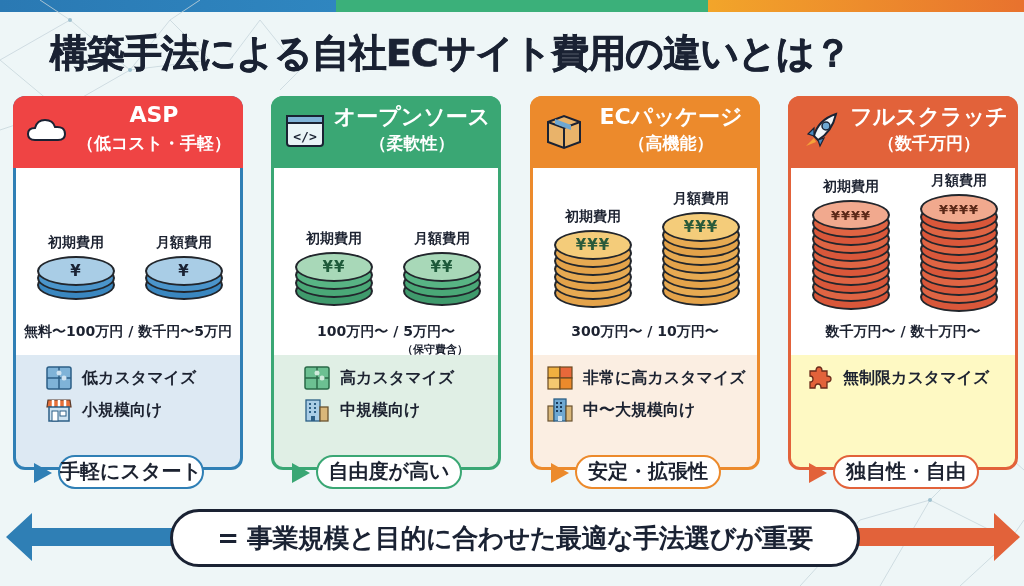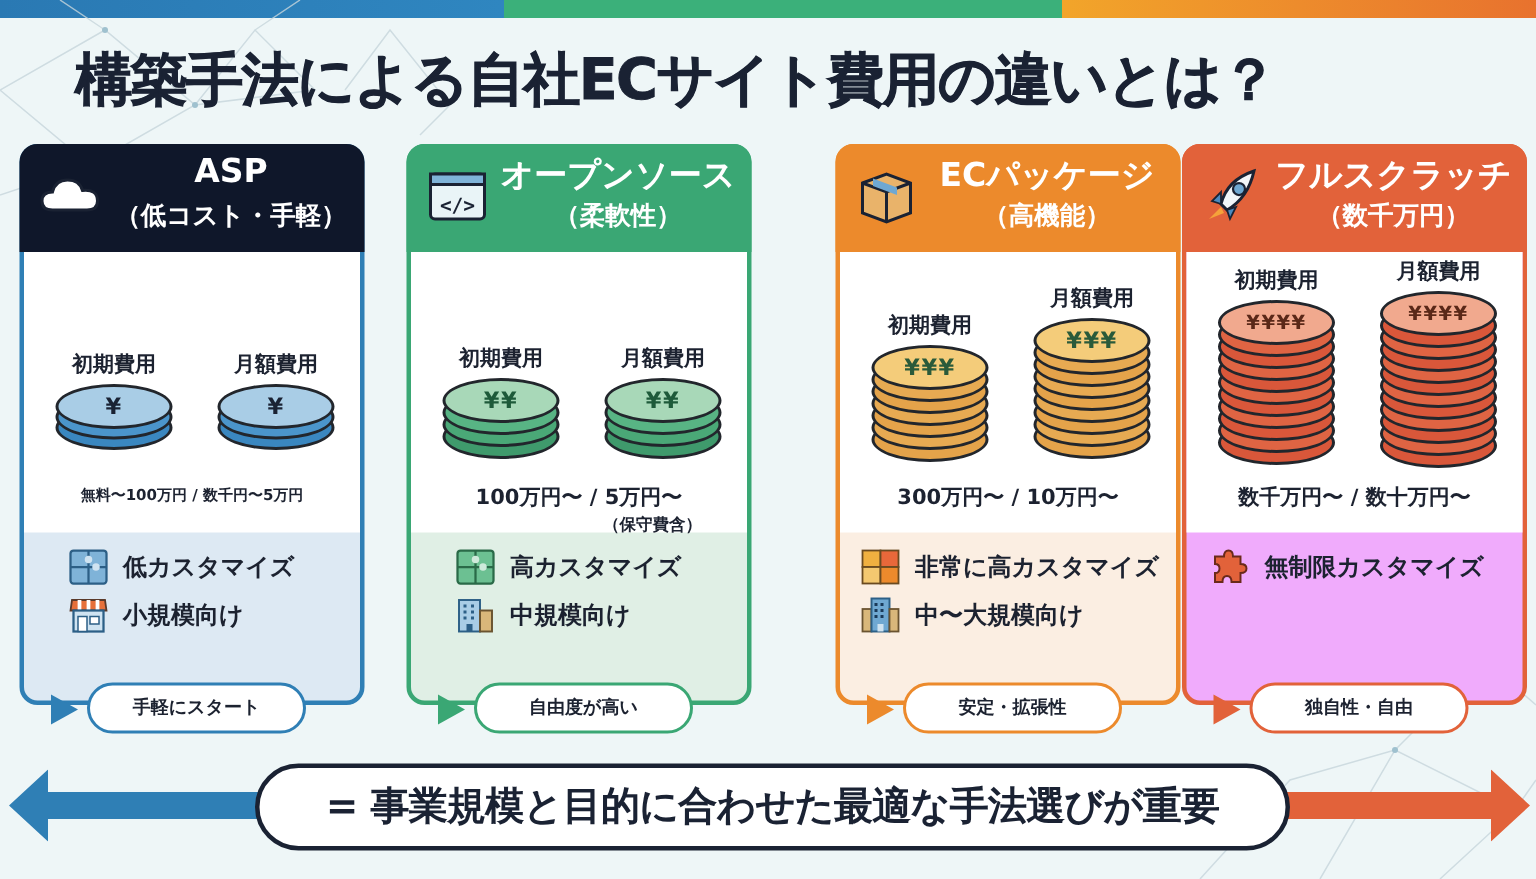--- a/index.html
+++ b/index.html
@@ -46,21 +46,21 @@
   }
   .price { position: absolute; left: 0; right: 0; text-align: center; font-size: 14px; font-weight: bold; white-space: nowrap; color: #1c2230; }
   .price-note { position: absolute; right: 30px; font-size: 11px; font-weight: bold; color: #1c2230; }
   .features { position: absolute; left: 0; right: 0; top: 256px; height: 112px; }
   .feat { position: absolute; left: 30px; height: 26px; display: flex; align-items: center; }
   .feat-icon { width: 26px; height: 24px; margin-right: 10px; flex: none; }
   .feat-text { font-size: 16px; font-weight: bold; white-space: nowrap; }
   .pill {
     position: absolute; left: 42px; top: 356px; width: 146px; height: 34px;
     background: #fff; border: 2.5px solid; border-radius: 18px;
-    text-align: center; font-size: 12px; font-weight: bold; line-height: 29px;
+    text-align: center; font-size: 20px; font-weight: bold; line-height: 29px;
   }
   .pill-arrow {
     position: absolute; left: 18px; top: 364px; width: 0; height: 0;
     border-top: 10px solid transparent; border-bottom: 10px solid transparent; border-left: 18px solid;
   }
   .bottom-arrow-left { position: absolute; left: 6px; top: 513px; }
   .bottom-arrow-right { position: absolute; left: 830px; top: 513px; }
   .conclusion {
     position: absolute; left: 170px; top: 509px; width: 690px; height: 58px;
     background: #fff; border: 3px solid #1a2233; border-radius: 29px;
@@ -90,21 +90,21 @@
       <circle cx="60" cy="110" r="2"></circle>
     <circle cx="930" cy="500" r="2"></circle>
       <circle cx="990" cy="440" r="2"></circle>
       <circle cx="1010" cy="540" r="2"></circle>
   </g>
 </svg>
 
 <div class="title">構築手法による自社ECサイト費用の違いとは？</div>
 
 <div class="card" style="left:13px;border-color:#2f7fb5;background:#dde9f3;">
-  <div class="card-head" style="background:#0f172a;">
+  <div class="card-head" style="background:#ef4444;">
     <svg class="head-icon" viewBox="0 0 44 40">
       <path d="M10 30 Q3 30 3 24 Q3 18 10 18 Q12 10 20 10 Q28 10 30 17 Q40 16 40 24 Q40 30 33 30 Z" fill="#fff" stroke="#1a2233" stroke-width="2"></path>
     </svg>
     <div class="head-title">ASP</div>
     <div class="head-sub">（低コスト・手軽）</div>
   </div>
   <div class="card-body">
     <div class="cost-col" style="left:10px;top:66px;">
       <div class="cost-label">初期費用</div>
       <div class="stack" style="height:46px;">
@@ -114,21 +114,21 @@
       </div>
     </div>
     <div class="cost-col" style="left:118px;top:66px;">
       <div class="cost-label">月額費用</div>
       <div class="stack" style="height:46px;">
         <div class="coin-layer" style="top:14px;background:#3a87c0;"></div>
         <div class="coin-layer" style="top:7px;background:#4b95cb;"></div>
         <div class="coin-top" style="top:0;background:#a9cde6;color:#1a2233;">¥</div>
       </div>
     </div>
-    <div class="price" style="top:155px;font-size:10px;">無料〜100万円 / 数千円〜5万円</div>
+    <div class="price" style="top:155px;font-size:14px;">無料〜100万円 / 数千円〜5万円</div>
   </div>
   <div class="features">
     <div class="feat" style="top:10px;">
       <svg class="feat-icon" viewBox="0 0 26 24">
         <rect x="1" y="1" width="24" height="22" rx="2" fill="#7fb3d8" stroke="#2c5f86" stroke-width="1.5"></rect>
         <path d="M13 1 V23 M1 12 H25" stroke="#2c5f86" stroke-width="1.5"></path>
         <circle cx="13" cy="7" r="2.5" fill="#cfe3f1"></circle>
           <circle cx="18" cy="12" r="2.5" fill="#cfe3f1"></circle>
       </svg>
       <span class="feat-text">低カスタマイズ</span>
@@ -197,21 +197,21 @@
         <path d="M5 6 H7 M10 6 H12 M5 10 H7 M10 10 H12 M5 14 H7 M10 14 H12" stroke="#2c5f86" stroke-width="2"></path>
         <rect x="7" y="18" width="4" height="5" fill="#2c5f86"></rect>
       </svg>
       <span class="feat-text">中規模向け</span>
     </div>
   </div>
   <div class="pill-arrow" style="border-left-color:#3aa774;"></div>
   <div class="pill" style="border-color:#3aa774;">自由度が高い</div>
 </div>
 
-<div class="card" style="left:530px;border-color:#ec8a2c;background:#fbeee2;margin-left:27px;">
+<div class="card" style="left:530px;border-color:#ec8a2c;background:#fbeee2;">
   <div class="card-head" style="background:#ec8a2c;">
     <svg class="head-icon" viewBox="0 0 44 40">
       <path d="M6 12 L22 6 L38 12 L38 32 L22 38 L6 32 Z" fill="#e9b36a" stroke="#1a2233" stroke-width="2"></path>
       <path d="M6 12 L22 18 L38 12 M22 18 V38" stroke="#1a2233" stroke-width="2" fill="none"></path>
       <path d="M13 9 L29 15 L29 20 L13 14 Z" fill="#6fa8d2"></path>
     </svg>
     <div class="head-title">ECパッケージ</div>
     <div class="head-sub">（高機能）</div>
   </div>
   <div class="card-body">
@@ -261,21 +261,21 @@
         <path d="M9 5 H11 M13 5 H15 M9 9 H11 M13 9 H15 M9 13 H11 M13 13 H15" stroke="#1a3a5a" stroke-width="2"></path>
         <rect x="11" y="18" width="4" height="5" fill="#cfe3f1"></rect>
       </svg>
       <span class="feat-text">中〜大規模向け</span>
     </div>
   </div>
   <div class="pill-arrow" style="border-left-color:#ec8a2c;"></div>
   <div class="pill" style="border-color:#ec8a2c;">安定・拡張性</div>
 </div>
 
-<div class="card" style="left:788px;border-color:#e2623a;background:#f0abfc;">
+<div class="card" style="left:788px;border-color:#e2623a;background:#fef9c3;">
   <div class="card-head" style="background:#e2623a;">
     <svg class="head-icon" viewBox="0 0 44 40">
       <path d="M14 26 Q18 10 36 4 Q32 22 18 30 Z" fill="#f2f6f9" stroke="#1a2233" stroke-width="2"></path>
       <circle cx="26" cy="16" r="4" fill="#6fa8d2" stroke="#1a2233" stroke-width="1.5"></circle>
       <path d="M14 26 L8 24 L14 18 Z M18 30 L20 36 L24 28 Z" fill="#4a8ac0" stroke="#1a2233" stroke-width="1.2"></path>
       <path d="M14 28 L6 36 L16 32 Z" fill="#f5a23a"></path>
     </svg>
     <div class="head-title">フルスクラッチ</div>
     <div class="head-sub">（数千万円）</div>
   </div>

